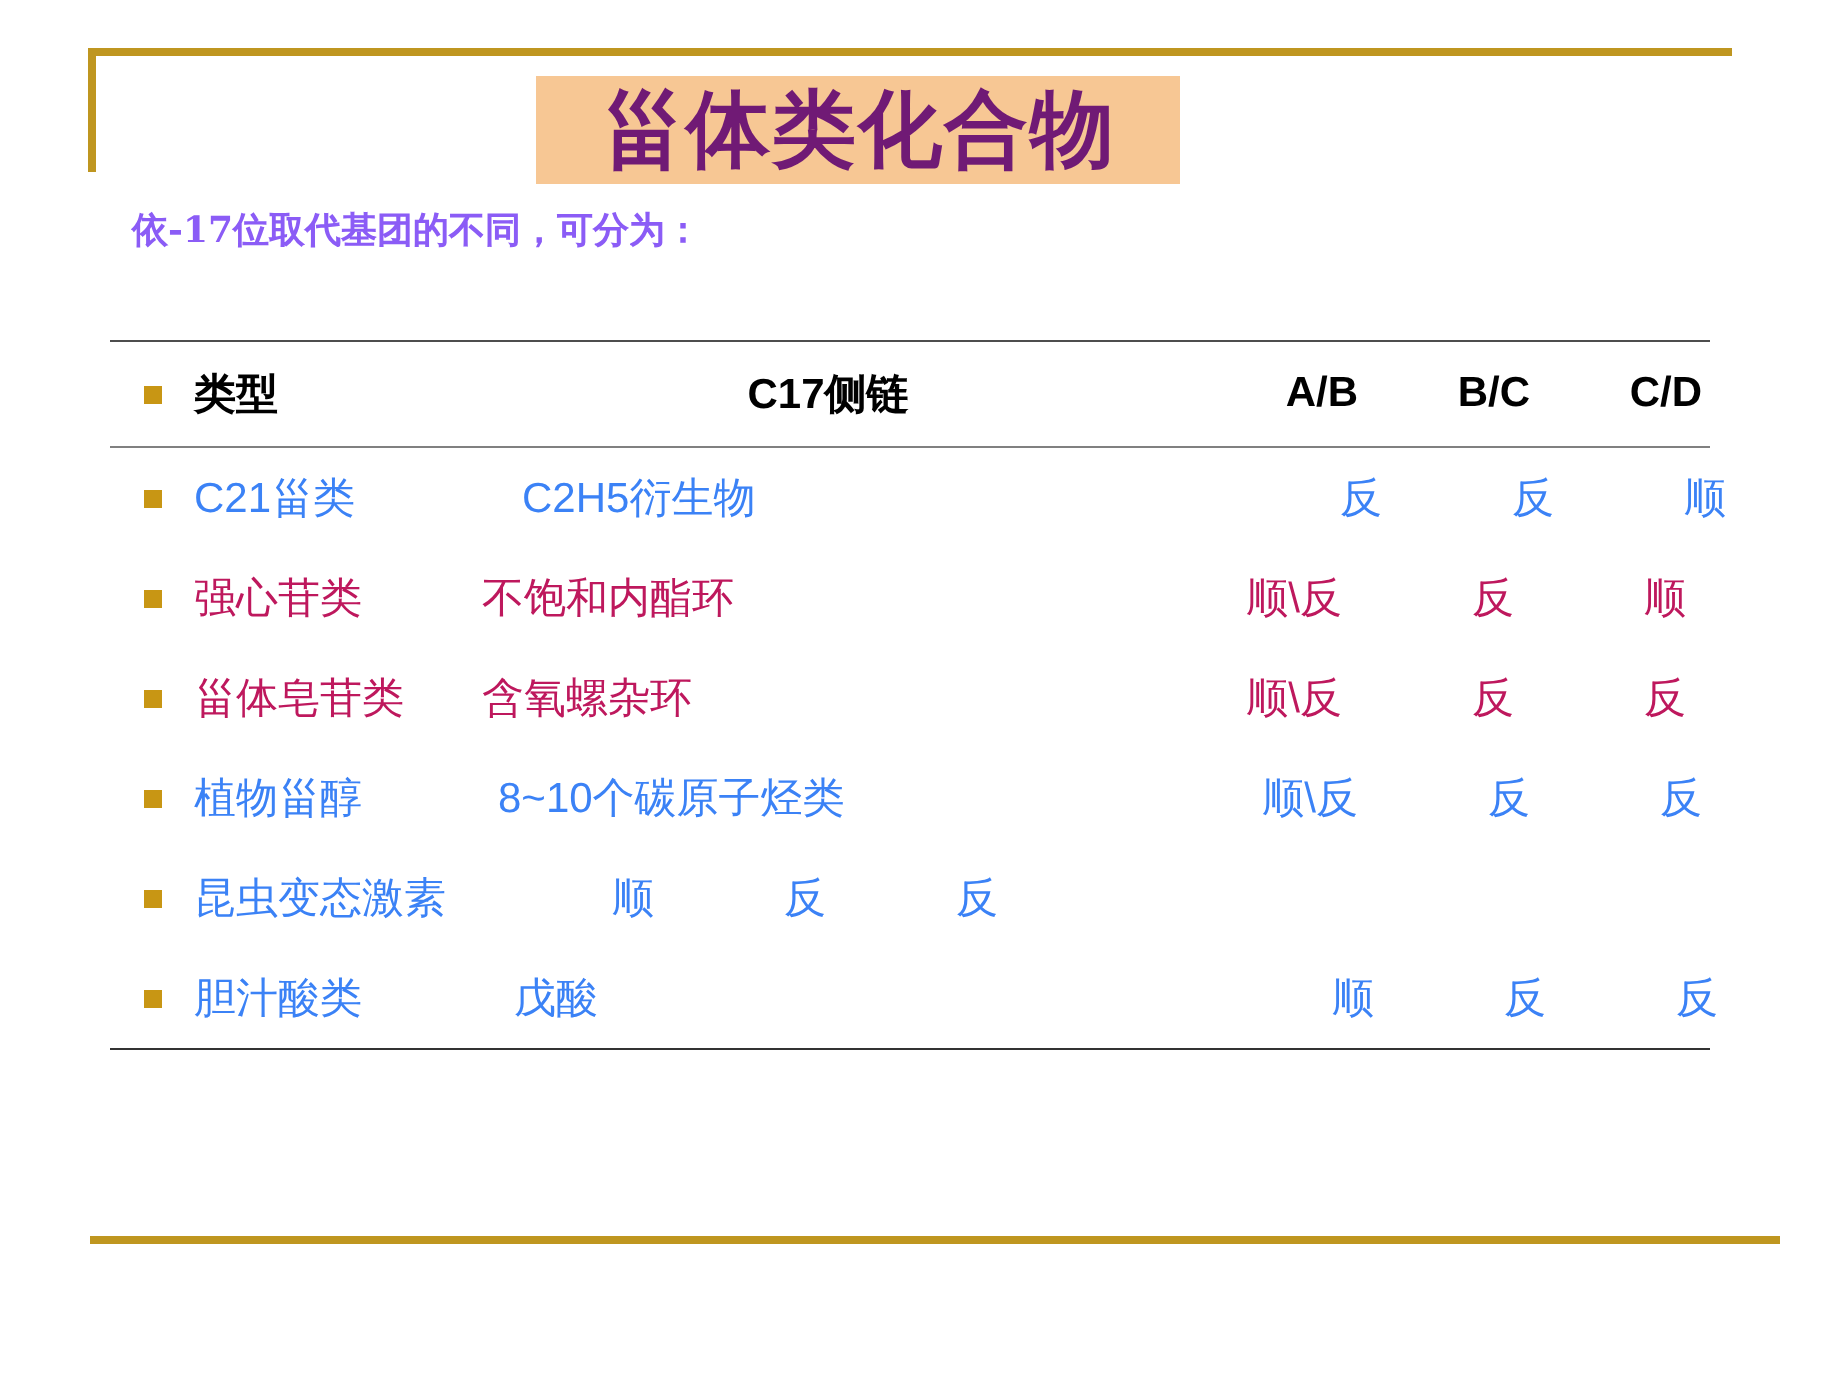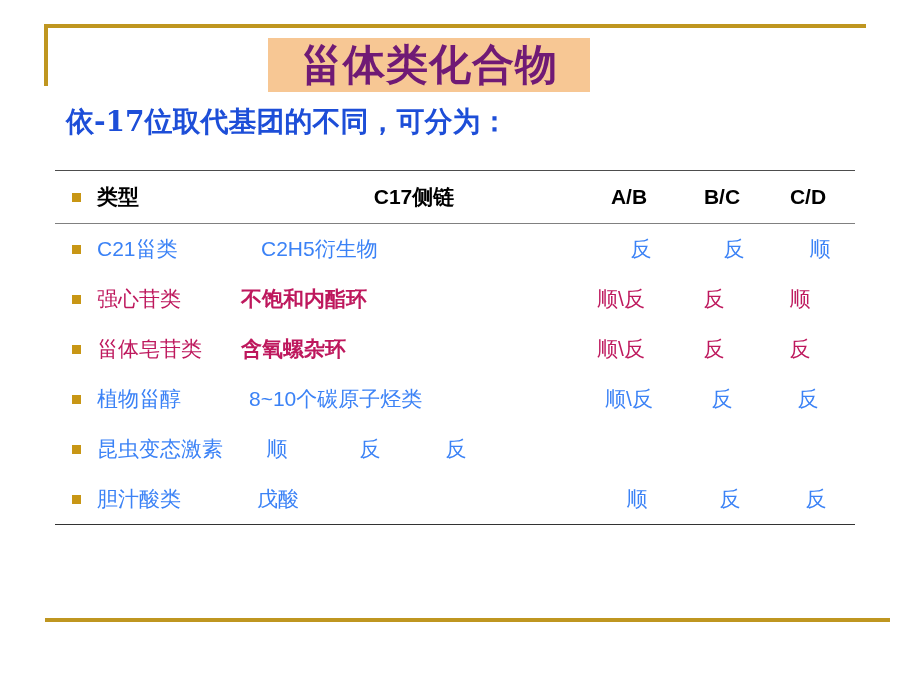--- a/index.html
+++ b/index.html
@@ -69,23 +69,23 @@
     line-height: 1;
     white-space: nowrap;
   }
 
   
   .subtitle {
     position: absolute;
     left: 66px;
     top: 103px;
     font-family: "DejaVu Serif", "Liberation Serif", serif;
-    font-size: 28px;
+    font-size: 18px;
     font-weight: 700;
-    color: #1d4ed8;
+    color: #8b5cf6;
     white-space: nowrap;
   }
 
   
   .table-wrap {
     position: absolute;
     left: 55px;
     top: 170px;
     width: 800px;
   }
@@ -132,40 +132,40 @@
     width: 330px;
     flex: 0 0 330px;
     font-size: 21px;
     white-space: nowrap;
     text-align: center;
   }
   .c-ab, .c-bc, .c-cd {
     width: 86px;
     flex: 0 0 86px;
     font-size: 21px;
-    text-align: center;
+    text-align: right;
     white-space: nowrap;
   }
   .c-ab { width: 100px; flex: 0 0 100px; }
 
   .row.header .c-type,
   .row.header .c-chain,
   .row.header .c-ab,
   .row.header .c-bc,
   .row.header .c-cd {
     font-weight: 700;
     font-size: 21px;
   }
   .row.header .c-chain { font-size: 21px; }
 
   .blue { color: #be185d; }
   .black { color: #3b82f6; }
 
   .chain-indent-1 { padding-left: 34px; text-align: left; }
-  .chain-indent-2 { padding-left: 14px; text-align: left; font-weight: bold; }
+  .chain-indent-2 { padding-left: 14px; text-align: left; }
   .chain-indent-3 { padding-left: 22px; text-align: left; }
   .chain-indent-4 { padding-left: 4px;  text-align: left; }
   .chain-indent-5 { padding-left: 30px; text-align: left; }
   .chain-header   { padding-left: 22px; text-align: center; }
 </style>
 </head>
 <body>
 
 <div id="slide">
 

